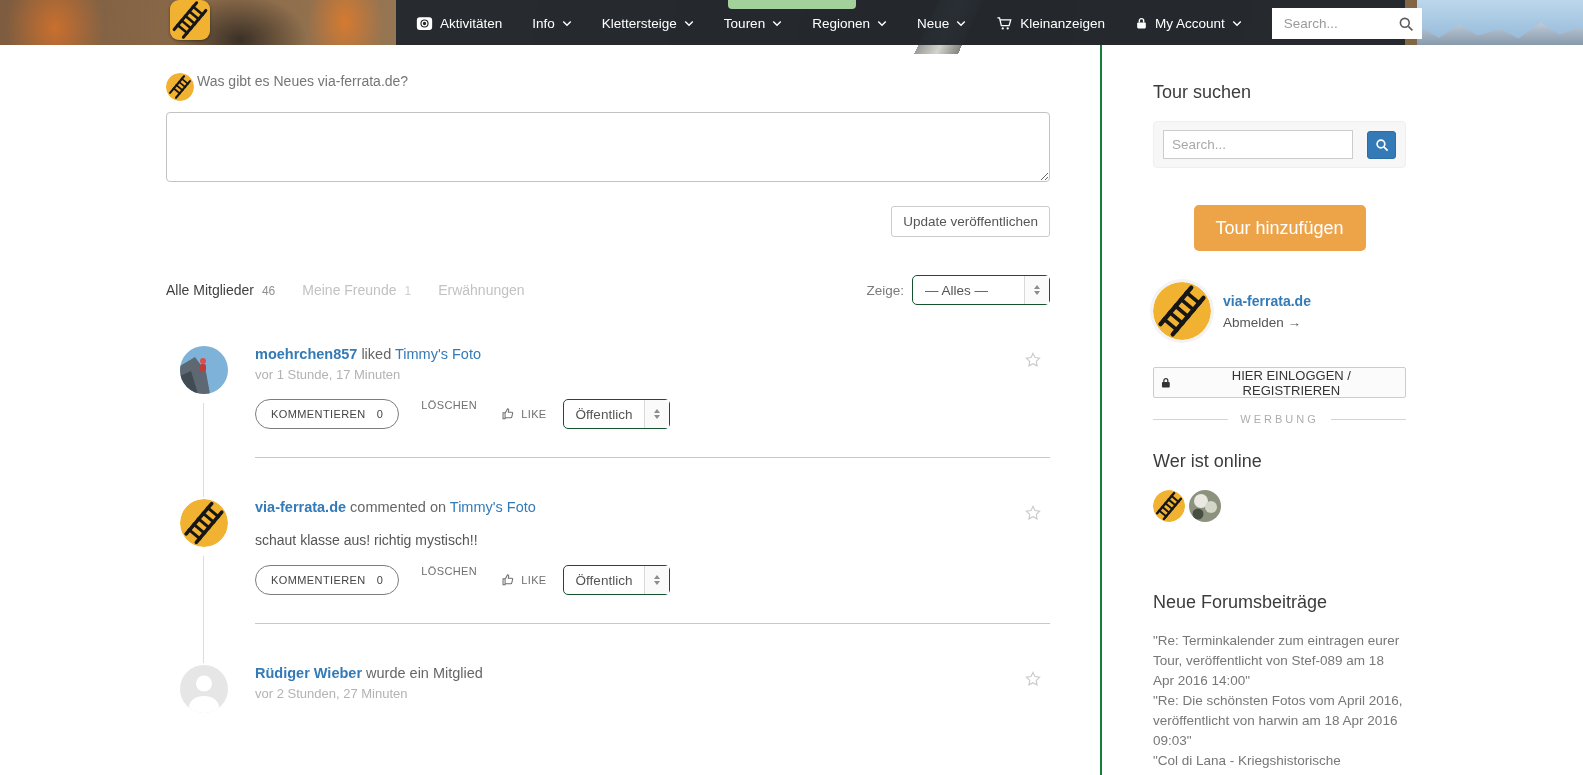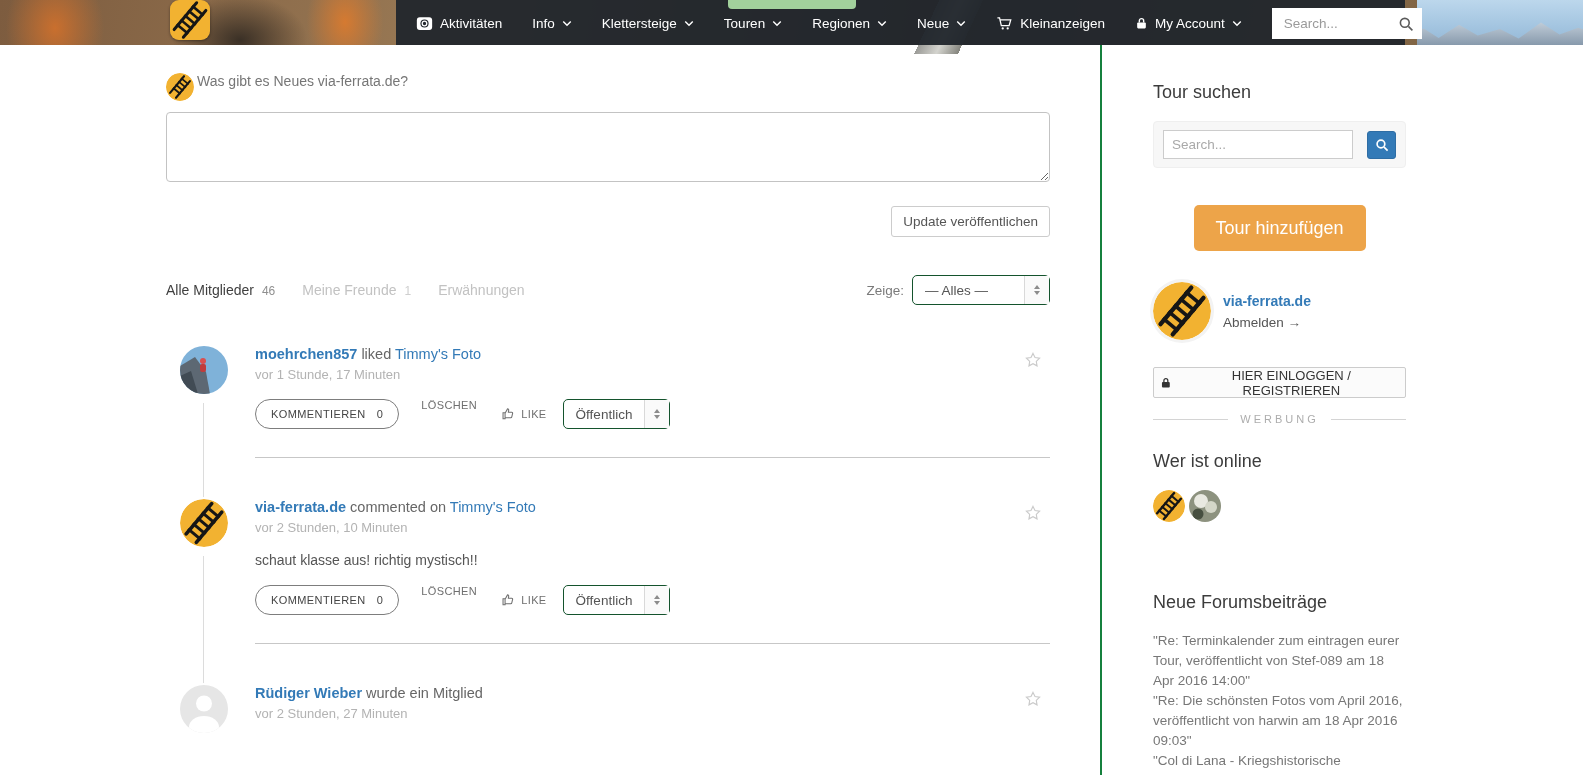--- a/index.html
+++ b/index.html
@@ -332,21 +332,20 @@
               <rect x="13" y="25" width="14" height="2.5"></rect>
             <rect x="13" y="31" width="14" height="2.5"></rect>
           </g>
         </svg>
       </div>
       <div class="feed-title">
         <span class="uname">via-ferrata.de</span>
         <span class="verb">commented on</span>
         <span class="obj">Timmy's Foto</span>
       </div>
-      <div class="feed-time">vor 2 Stunden, 10 Minuten</div>
       <div class="feed-star">
         <svg width="18" height="18" viewBox="0 0 24 24" fill="none" stroke="#cacaca" stroke-width="1.5">
           <path d="M12 3.2l2.7 5.5 6.1.9-4.4 4.2 1 6-5.4-2.9-5.4 2.9 1-6-4.4-4.2 6.1-.9z"></path>
         </svg>
       </div>
       <div class="feed-content">schaut klasse aus! richtig mystisch!!</div>
       <div class="action-row">
         <div class="pill-btn">
           <span>KOMMENTIEREN</span>
           <span>0</span>

